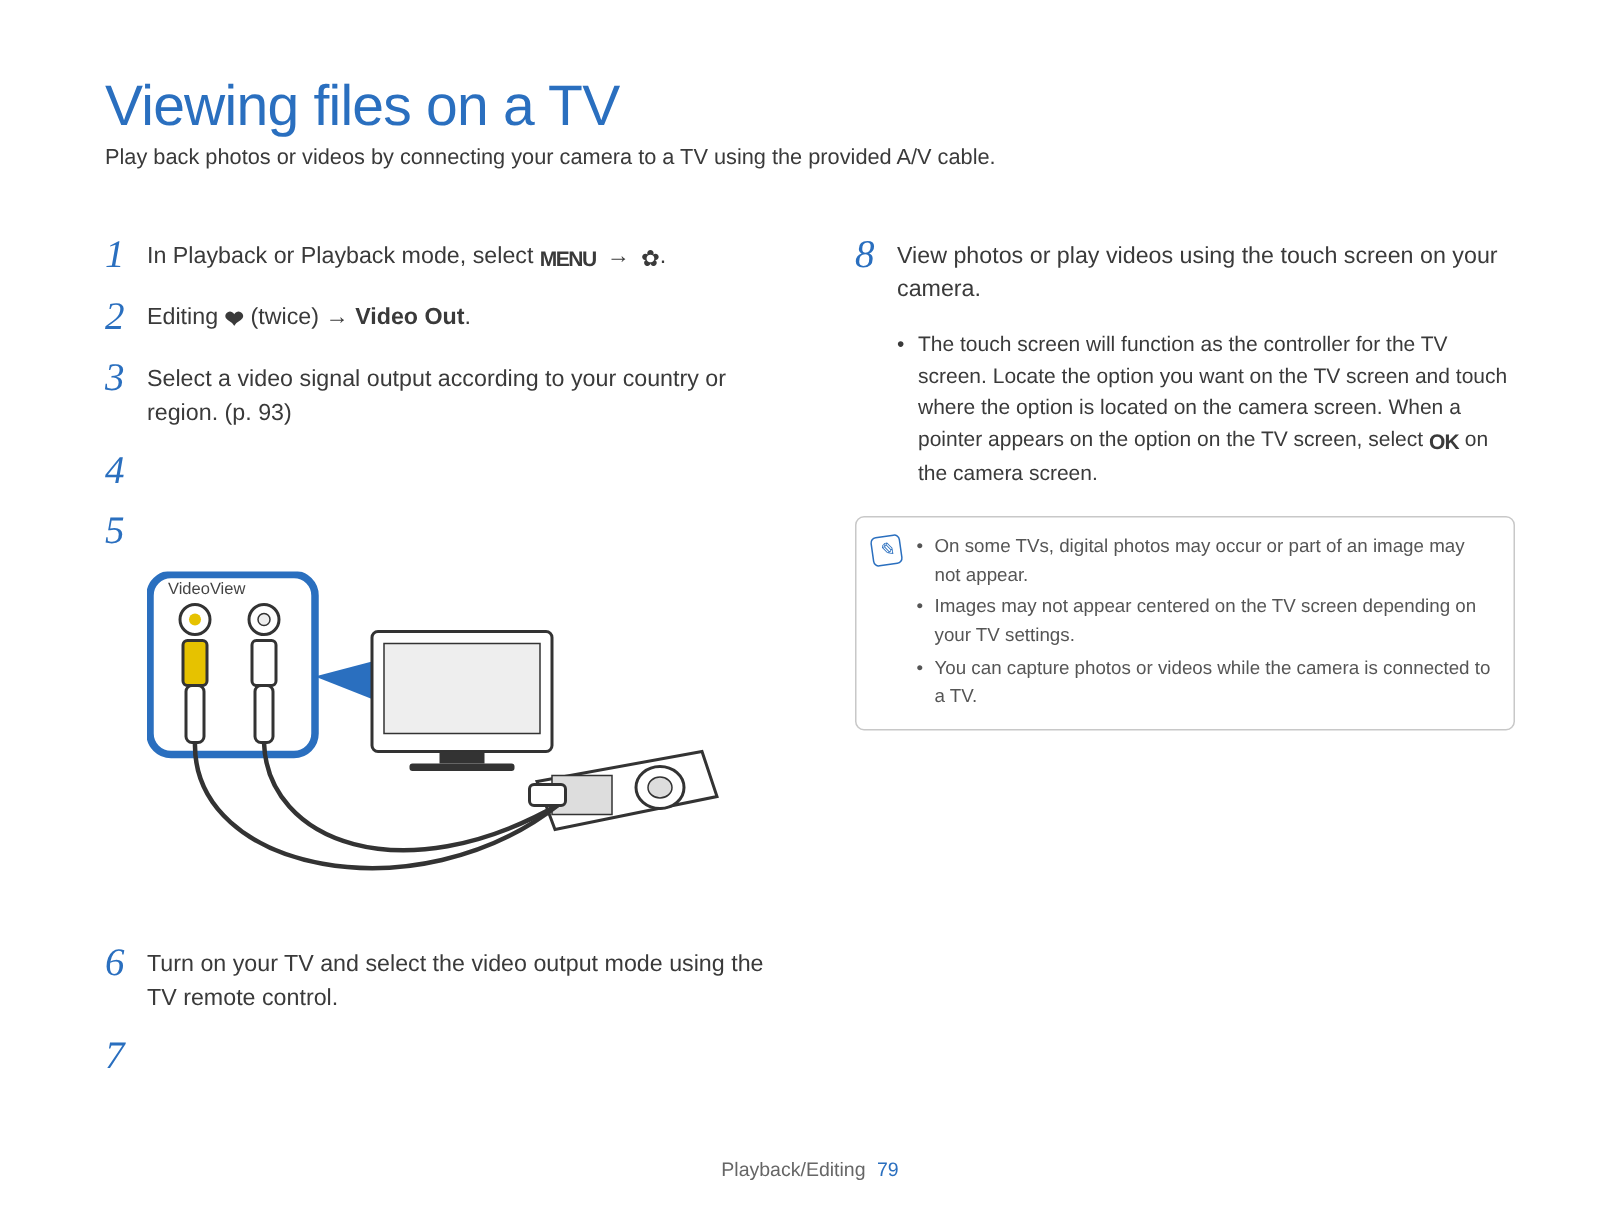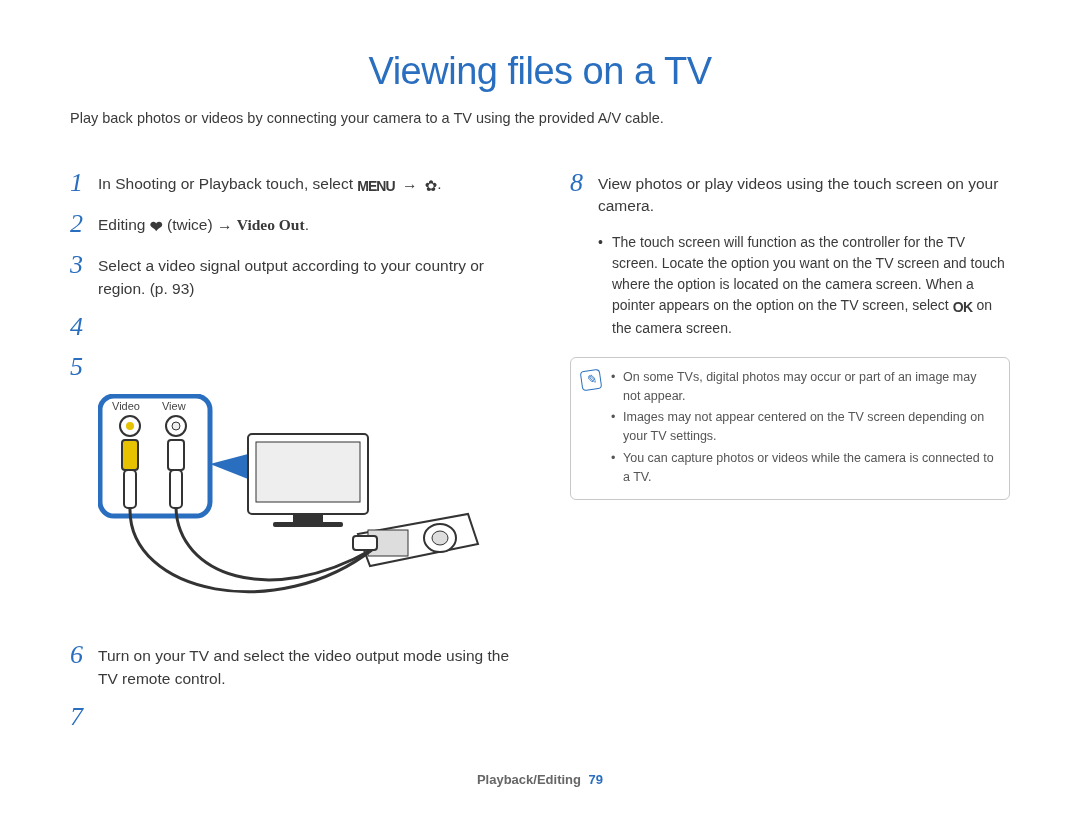--- a/index.html
+++ b/index.html
@@ -9,23 +9,22 @@
     background: #fff;
     font-family: Arial, Helvetica, sans-serif;
     color: #3a3a3a;
     position: relative;
     padding: 50px 70px 40px 70px;
   }
   .title {
     color: #2a6fbf;
     font-size: 38px;
     font-weight: 400;
-    margin-bottom: 17px;
+    margin-bottom: 4px;
     letter-spacing: -0.5px;
-    text-align: center;
   }
   .subtitle {
     font-size: 14.5px;
     color: #3a3a3a;
     margin-bottom: 44px;
     font-weight: 300;
   }
   .columns {
     display: flex;
     gap: 60px;
@@ -46,21 +45,21 @@
     flex-shrink: 0;
     line-height: 1;
     padding-top: 0px;
   }
   .step-body {
     font-size: 15.5px;
     line-height: 1.45;
     padding-top: 3px;
     font-weight: 300;
   }
-  .step-body b { font-weight: 700; font-family: Liberation Serif, serif; }
+  .step-body b { font-weight: 700; }
   .inline-icon {
     display: inline-block;
     vertical-align: -2px;
   }
   .menu-glyph { font-weight: 900; letter-spacing: -1px; font-size: 14px; }
   .arrow { display:inline-block; margin: 0 3px; }
   .gear { font-size: 15px; }
   .down-chev { font-weight:900; }
   .ok-glyph { font-weight:900; letter-spacing:-0.5px; }
 
@@ -106,47 +105,46 @@
   .note-list .bullet { display:flex; margin-bottom:3px; }
   .note-list .dot { width:12px; flex-shrink:0; }
 
   .diagram-wrap {
     margin: 10px 0 18px 28px;
     position: relative;
     width: 400px;
     height: 230px;
   }
   .diagram-wrap svg { position:absolute; top:0; left:0; }
-  .dlabels { position:absolute; top:6px; left:14px; font-size:11px; color:#444; display:flex; gap:22px; }
+  .dlabels { position:absolute; top:6px; left:14px; font-size:11px; color:#444; display:flex; }
 
   .footer {
     position: absolute;
     bottom: 28px;
     left: 0; right: 0;
     text-align: center;
     font-size: 13px;
     color: #666;
-    font-weight: bold;
   }
   .footer .pg { color:#2a6fbf; margin-left:4px;}
 </style>
 </head>
 <body>
 
 <h1 class="title">Viewing files on a TV</h1>
 <p class="subtitle">Play back photos or videos by connecting your camera to a TV using the provided A/V cable.</p>
 
 <div class="columns">
 
   <div class="col">
 
     <div class="step">
       <div class="step-num">1</div>
       <div class="step-body">
-        <span>In Shooting or Playback touch, select </span><span class="inline-icon menu-glyph">MENU</span>
+        <span>In Playback or Playback mode, select </span><span class="inline-icon menu-glyph">MENU</span>
         <span class="arrow">→</span>
         <span class="inline-icon gear">✿</span>.
       </div>
     </div>
 
     <div class="step">
       <div class="step-num">2</div>
       <div class="step-body">
         <span>Editing </span><span class="inline-icon down-chev">❤</span><span> (twice) → </span><b>Video Out</b><span>.</span>
       </div>

